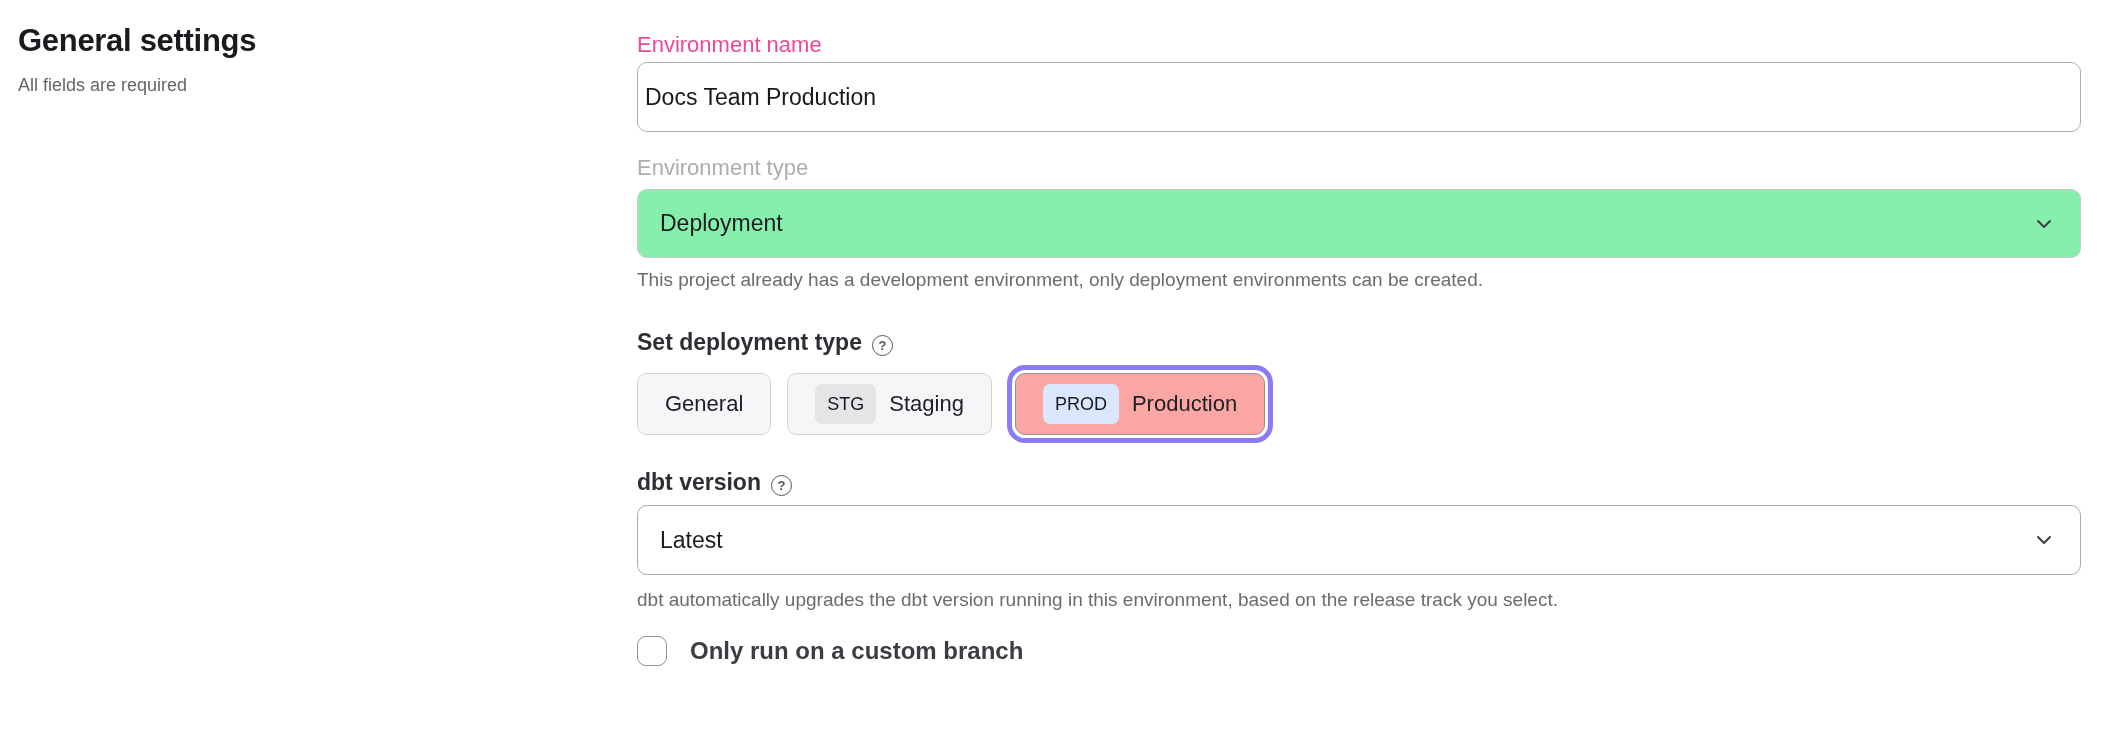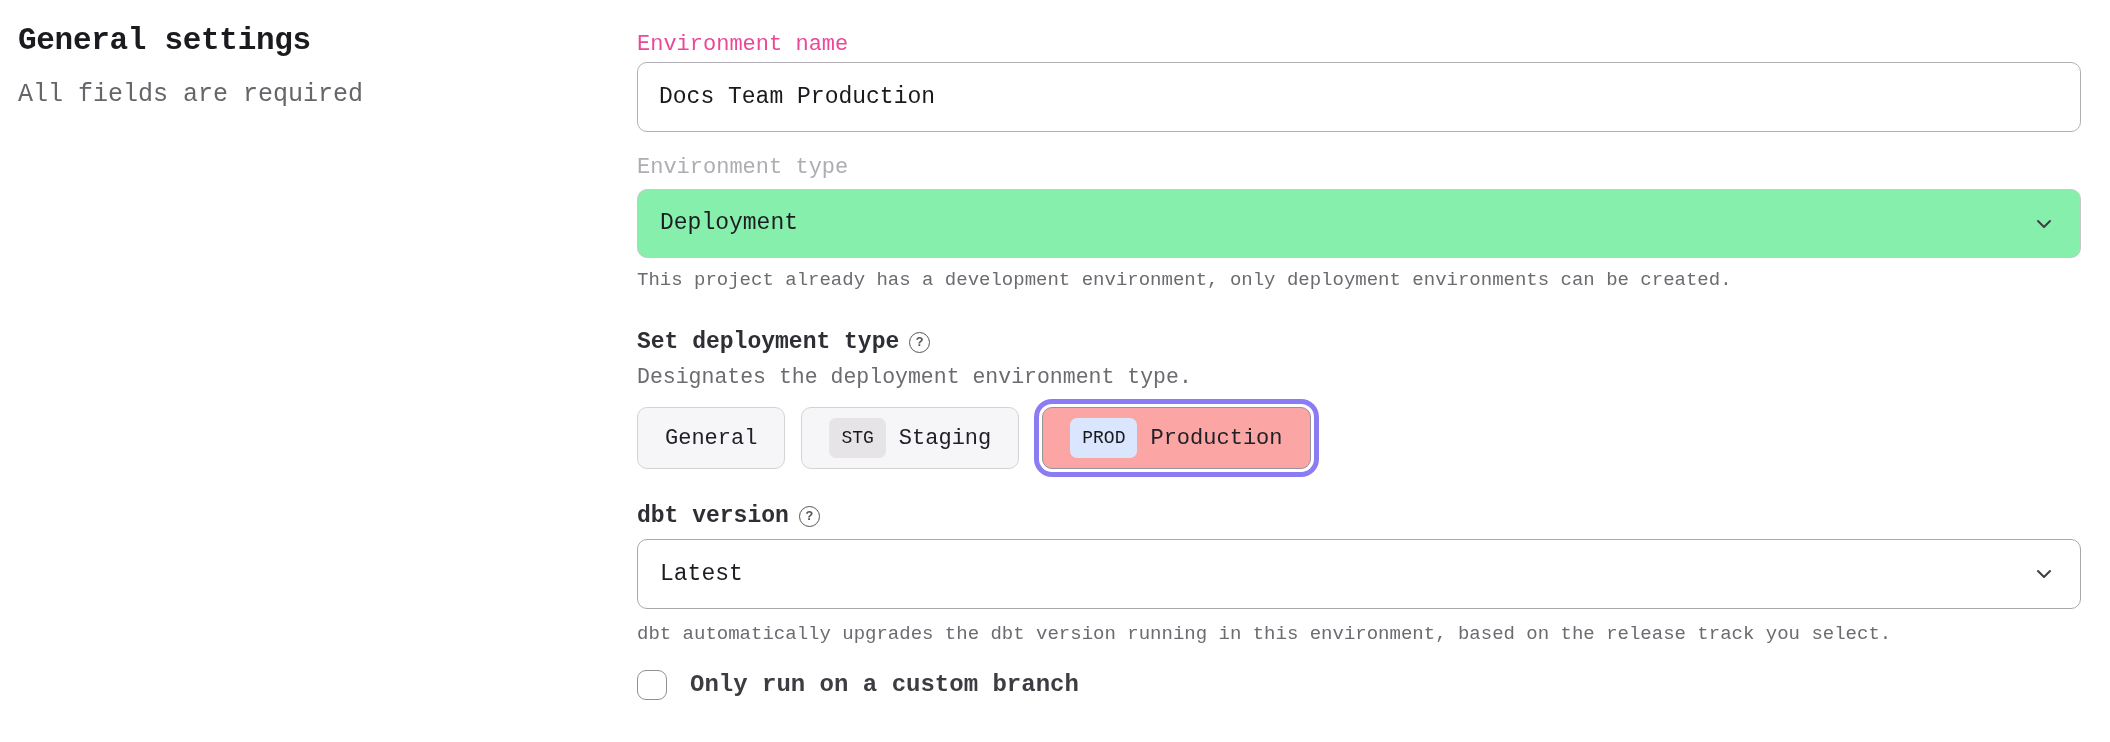--- a/index.html
+++ b/index.html
@@ -2,45 +2,45 @@
 <html><head>
 <meta charset="utf-8">
 <style>
   * { margin: 0; padding: 0; box-sizing: border-box; }
   html, body {
     width: 2110px; height: 742px;
     background: #ffffff;
     font-family: "Liberation Sans", "DejaVu Sans", sans-serif;
     overflow: hidden;
   }
-  .page { position: relative; width: 2110px; height: 524px; background: #ffffff; font-family: Liberation Mono, monospace; }
+  .page { position: relative; width: 2110px; height: 524px; background: #ffffff; }
 
   
   .left-col { position: absolute; left: 18px; top: 21px; width: 560px; }
   .page-title {
     font-size: 31px; font-weight: 700; color: #1b1b1f;
     letter-spacing: -0.3px; line-height: 40px;
   }
   .page-subtitle {
-    margin-top: 21px; font-size: 25px; font-weight: 400; color: #65656a; line-height: 26px;
+    margin-top: 11px; font-size: 18px; font-weight: 400; color: #65656a; line-height: 26px;
   }
 
   
   .form-col { position: absolute; left: 637px; top: 0; width: 1444px; }
 
   .field-label {
     display: block; margin-top: 32px;
     font-size: 22px; font-weight: 500; color: #ec4899; line-height: 26px;
   }
   .field-label.disabled { color: #adadb2; }
 
   .text-input {
     display: block; width: 100%; height: 70px; margin-top: 4px;
     border: 1.5px solid #b3b0b5; border-radius: 10px;
-    padding: 0 21px; font-family: inherit;
+    padding: 0 7px; font-family: inherit;
     font-size: 23px; font-weight: 500; color: #18191d; background: #ffffff;
     outline: none;
   }
 
   .select {
     position: relative; display: flex; align-items: center;
     width: 100%; height: 70px; margin-top: 8px;
     border: 1.5px solid #aba8ad; border-radius: 10px;
     background: #ffffff; cursor: pointer;
   }
@@ -51,21 +51,21 @@
   .select .chevron {
     position: absolute; right: 26px; top: 50%; transform: translateY(-50%);
     width: 20px; height: 20px; display: flex; align-items: center; justify-content: center;
   }
 
   .helper-text {
     margin-top: 10px; font-size: 19px; font-weight: 400; color: #6b6b70; line-height: 24px;
   }
   .helper-text.mt13 { margin-top: 13px; }
 
-  .section-label-row { display: flex; align-items: center; gap: 10px; margin-top: 36px; height: 28px; }
+  .section-label-row { display: flex; align-items: flex-end; gap: 10px; margin-top: 36px; height: 28px; }
   .section-label-row.mt33 { margin-top: 33px; }
   .section-label { font-size: 23px; font-weight: 700; color: #2e2f34; line-height: 28px; }
   .help-icon {
     width: 21px; height: 21px; border: 1.6px solid #55555b; border-radius: 50%;
     display: inline-flex; align-items: center; justify-content: center;
     font-size: 13px; font-weight: 600; color: #55555b; cursor: pointer;
     line-height: 1; flex: 0 0 auto;
   }
   .section-desc { margin-top: 8px; font-size: 21.5px; font-weight: 400; color: #6b6b70; line-height: 26px; }
 
@@ -123,21 +123,20 @@
             <polyline points="4,7 10,13 16,7" fill="none" stroke="#3f3f44" stroke-width="2" stroke-linecap="round" stroke-linejoin="round"></polyline>
           </svg>
       </span>
     </div>
     <div class="helper-text">This project already has a development environment, only deployment environments can be created.</div>
 
     <div class="section-label-row">
       <span class="section-label">Set deployment type</span>
       <span class="help-icon">?</span>
     </div>
-    <div class="section-desc">Designates the deployment environment type.</div>
 
     <div class="segmented-row">
       <button class="seg-btn">
         <span>General</span>
       </button>
       <button class="seg-btn">
         <span class="seg-badge stg">STG</span>
         <span>Staging</span>
       </button>
       <button class="seg-btn selected">

